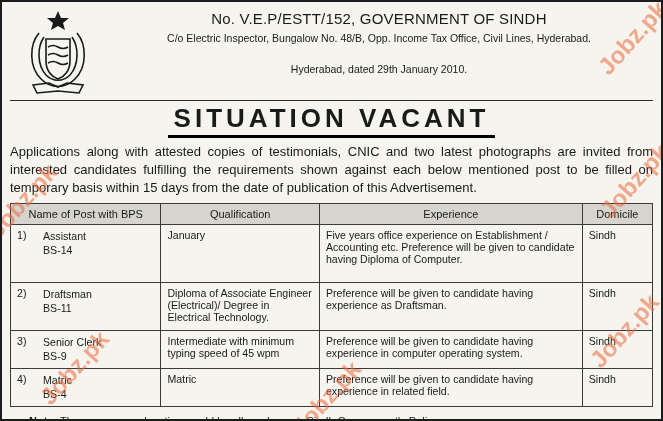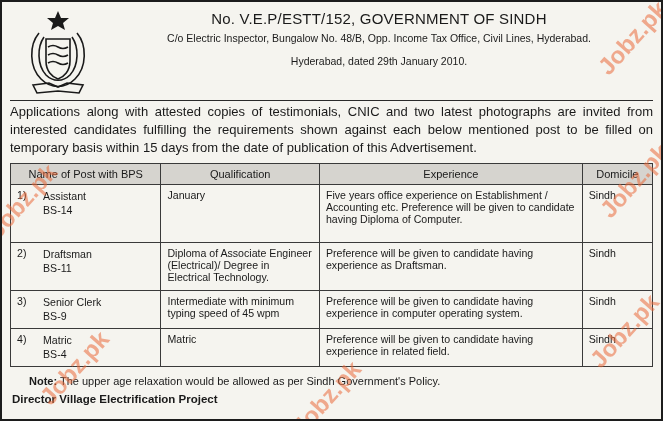--- a/index.html
+++ b/index.html
@@ -14,21 +14,21 @@
     padding: 5px 8px 4px 8px;
     color: #1a1a1a;
   }
   
   .header-row { display: flex; align-items: flex-start; }
   .emblem-box { width: 95px; flex: 0 0 95px; display: flex; justify-content: center; padding-top: 2px; }
   .header-text { flex: 1; text-align: center; padding-top: 3px; }
   .hdr-line1 { font-size: 15px; font-weight: normal; letter-spacing: 0.2px; }
   .hdr-line2 { font-size: 15px; font-weight: bold; margin-top: 3px; letter-spacing: 0.2px; }
   .hdr-line3 { font-size: 10.5px; margin-top: 5px; text-align: center; }
-  .hdr-line4 { font-size: 10.5px; margin-top: 11px; }
+  .hdr-line4 { font-size: 10.5px; margin-top: 19px; }
   .hdr-divider { border: 0; border-top: 1.5px solid #2a2a2a; margin: 3px 0 2px 0; }
   
   .title-wrap { text-align: center; margin: 1px 0 5px 0; }
   .vacant-title {
     display: inline-block;
     font-size: 26px;
     font-weight: bold;
     letter-spacing: 4px;
     border-bottom: 3px solid #000;
     padding: 0 6px 1px 6px;
@@ -106,20 +106,23 @@
     </div>
     <div class="header-text">
       <div class="hdr-line1">No. V.E.P/ESTT/152, GOVERNMENT OF SINDH</div>
       <div class="hdr-line3">C/o Electric Inspector, Bungalow No. 48/B, Opp. Income Tax Office, Civil Lines, Hyderabad.</div>
       <div class="hdr-line4">Hyderabad, dated 29th January 2010.</div>
     </div>
   </div>
 
   <hr class="hdr-divider">
 
+  <div class="title-wrap">
+    <span class="vacant-title">SITUATION VACANT</span>
+  </div>
 
   <p class="intro">Applications along with attested copies of testimonials, CNIC and two latest photographs are invited from interested candidates fulfilling the requirements shown against each below mentioned post to be filled on temporary basis within 15 days from the date of publication of this Advertisement.</p>
 
   <table class="posts">
     <colgroup>
       <col style="width:150px">
         <col style="width:158px">
         <col style="width:262px">
         <col style="width:70px">
     </colgroup>

